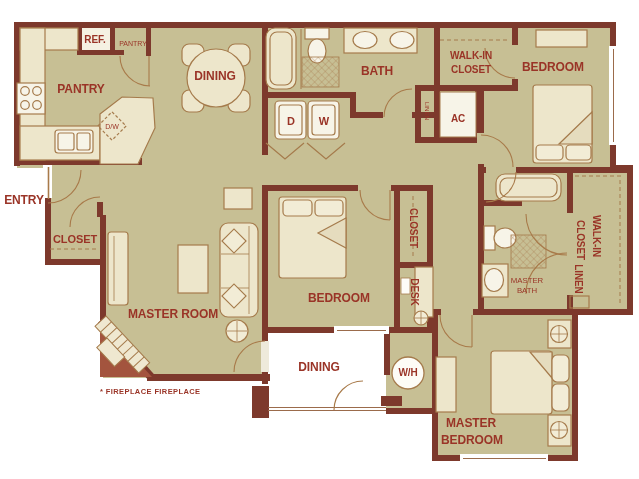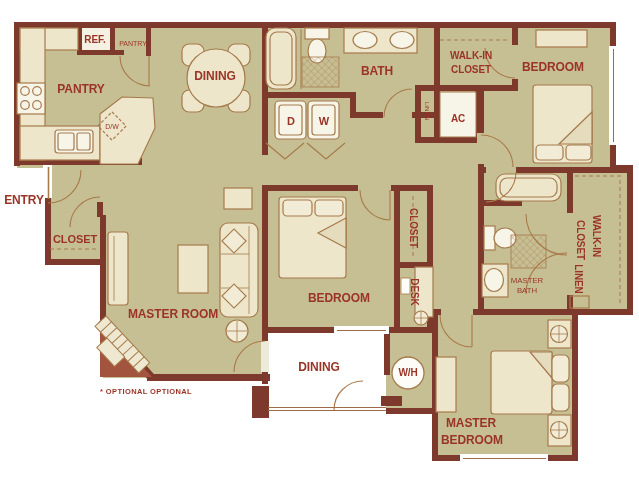--- a/index.html
+++ b/index.html
@@ -299,14 +299,14 @@
 <div class="lbl v b s10" style="left:414px;top:292px">DESK</div>
 <div class="lbl s8" style="left:527px;top:281px">MASTER</div>
 <div class="lbl s8" style="left:527px;top:291px">BATH</div>
 <div class="lbl v b s10" style="left:596px;top:236px">WALK-IN</div>
 <div class="lbl v b s10" style="left:580px;top:240px">CLOSET</div>
 <div class="lbl v b s9" style="left:578px;top:279px">LINEN</div>
 <div class="lbl b s12" style="left:319px;top:367px">DINING</div>
 <div class="lbl b s9" style="left:408px;top:373px">W/H</div>
 <div class="lbl b s12" style="left:471px;top:423px">MASTER</div>
 <div class="lbl b s12" style="left:472px;top:440px">BEDROOM</div>
-<div class="lbl note" style="left:100px;top:392px">* OPTIONAL OPTIONAL</div>
+<div class="lbl note" style="left:100px;top:392px">* FIREPLACE FIREPLACE</div>
 </div>
 
 </body></html>

